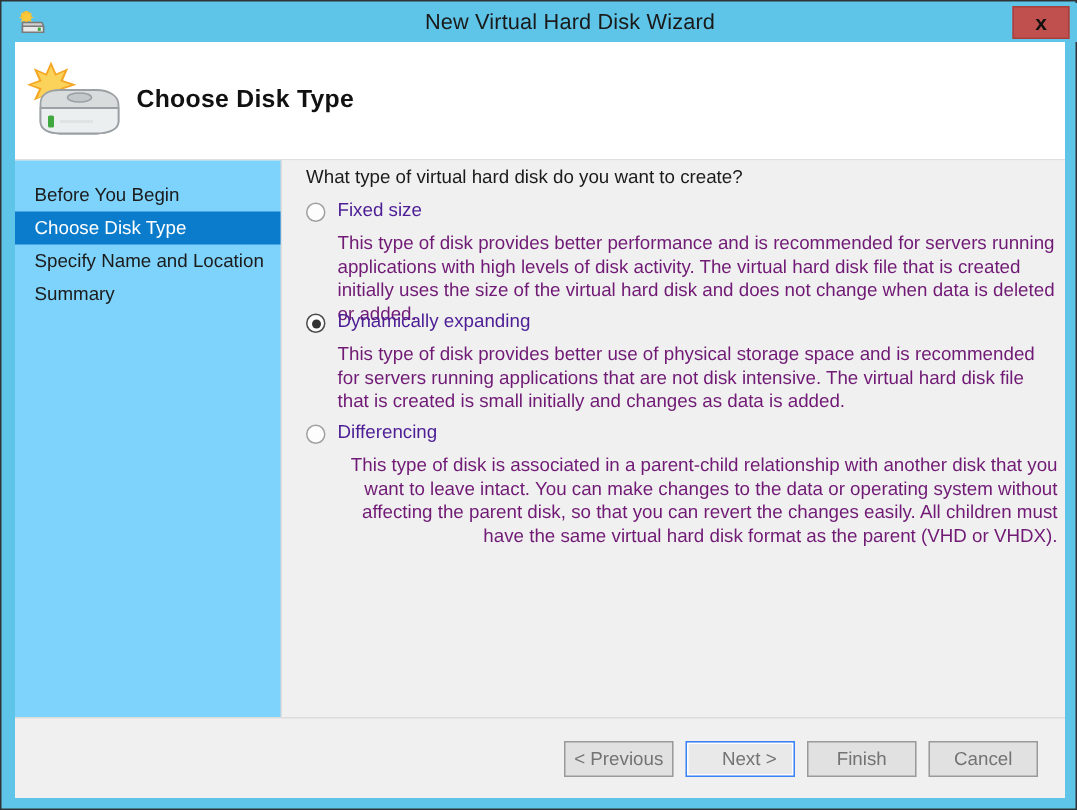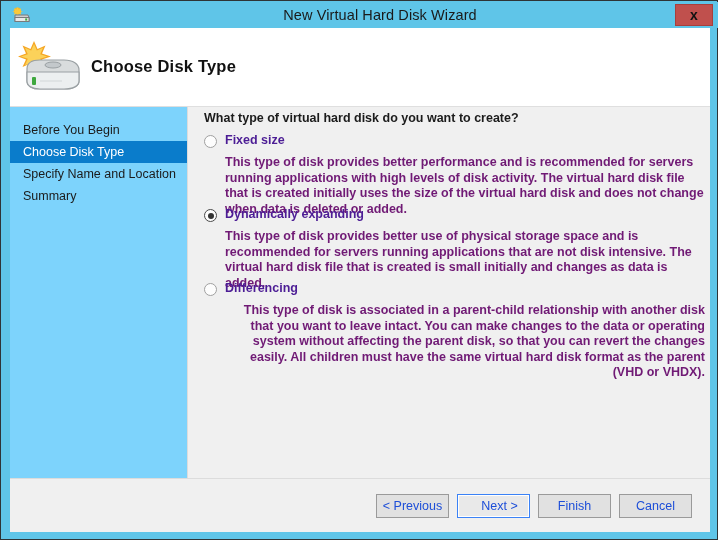--- a/index.html
+++ b/index.html
@@ -145,21 +145,20 @@
     color: #ffffff;
   }
 
   #content {
     position: absolute;
     left: 179px;
     top: 0;
     width: 521px;
     height: 371px;
     background: #f0f0f0;
-    font-weight: bold;
   }
   #content-question {
     position: absolute;
     left: 15px;
     top: 4px;
     font-size: 12.5px;
     color: #1b1b1b;
   }
   .option {
     position: absolute;
@@ -226,21 +225,21 @@
   }
   .btn {
     position: absolute;
     top: 15px;
     height: 24px;
     background: #e1e1e1;
     border: 1px solid #9a9a9a;
     box-sizing: border-box;
     font-family: "Liberation Sans", sans-serif;
     font-size: 12.5px;
-    color: #1d4ed8;
+    color: #737373;
     text-align: center;
     line-height: 22px;
     cursor: pointer;
     padding: 0;
   }
   .btn.default {
     border: 1px solid #3b82f6;
     box-shadow: inset 0 0 0 1px #ffffff;
     background: #e9e9e9;
     padding-left: 12px;

